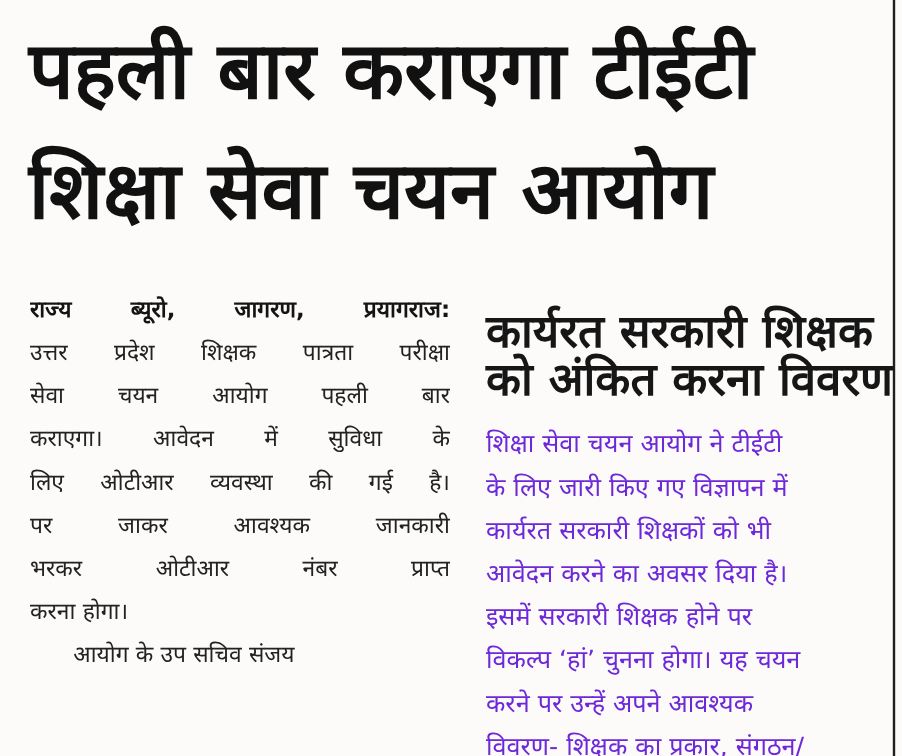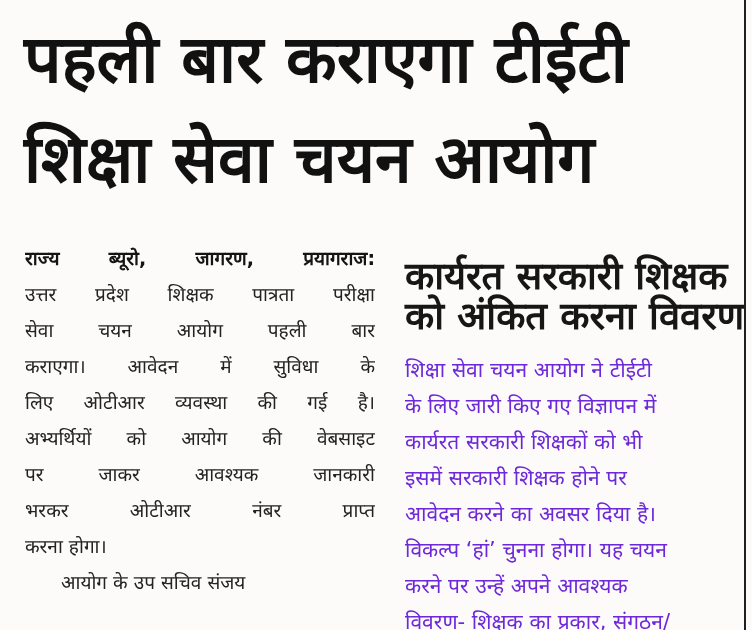--- a/index.html
+++ b/index.html
@@ -103,36 +103,35 @@
     <div class="headline-line">पहली बार कराएगा टीईटी</div>
     <div class="headline-line">शिक्षा सेवा चयन आयोग</div>
   </div>
 
   <div class="col-left">
     <div class="body-line byline">राज्य ब्यूरो, जागरण, प्रयागराज:</div>
     <div class="body-line">उत्तर प्रदेश शिक्षक पात्रता परीक्षा</div>
     <div class="body-line">सेवा चयन आयोग पहली बार</div>
     <div class="body-line">कराएगा। आवेदन में सुविधा के</div>
     <div class="body-line">लिए ओटीआर व्यवस्था की गई है।</div>
-    <div class="body-line">अभ्यर्थियों को आयोग की वेबसाइट</div>
     <div class="body-line">पर जाकर आवश्यक जानकारी</div>
     <div class="body-line">भरकर ओटीआर नंबर प्राप्त</div>
     <div class="body-line no-stretch">करना होगा।</div>
     <div class="body-line no-stretch indented">आयोग के उप सचिव संजय</div>
   </div>
 
   <div class="col-right">
     <div class="subhead-line">कार्यरत सरकारी शिक्षक</div>
     <div class="subhead-line">को अंकित करना विवरण</div>
     <div class="rc-body">
       <div class="rc-line">शिक्षा सेवा चयन आयोग ने टीईटी</div>
       <div class="rc-line">के लिए जारी किए गए विज्ञापन में</div>
       <div class="rc-line">कार्यरत सरकारी शिक्षकों को भी</div>
+      <div class="rc-line">आवेदन करने का अवसर दिया है।</div>
       <div class="rc-line">इसमें सरकारी शिक्षक होने पर</div>
-      <div class="rc-line">आवेदन करने का अवसर दिया है।</div>
       <div class="rc-line">विकल्प ‘हां’ चुनना होगा। यह चयन</div>
       <div class="rc-line">करने पर उन्हें अपने आवश्यक</div>
       <div class="rc-line">विवरण- शिक्षक का प्रकार, संगठन/</div>
     </div>
   </div>
 
   <div class="page-rule"></div>
 
 </div>
 

